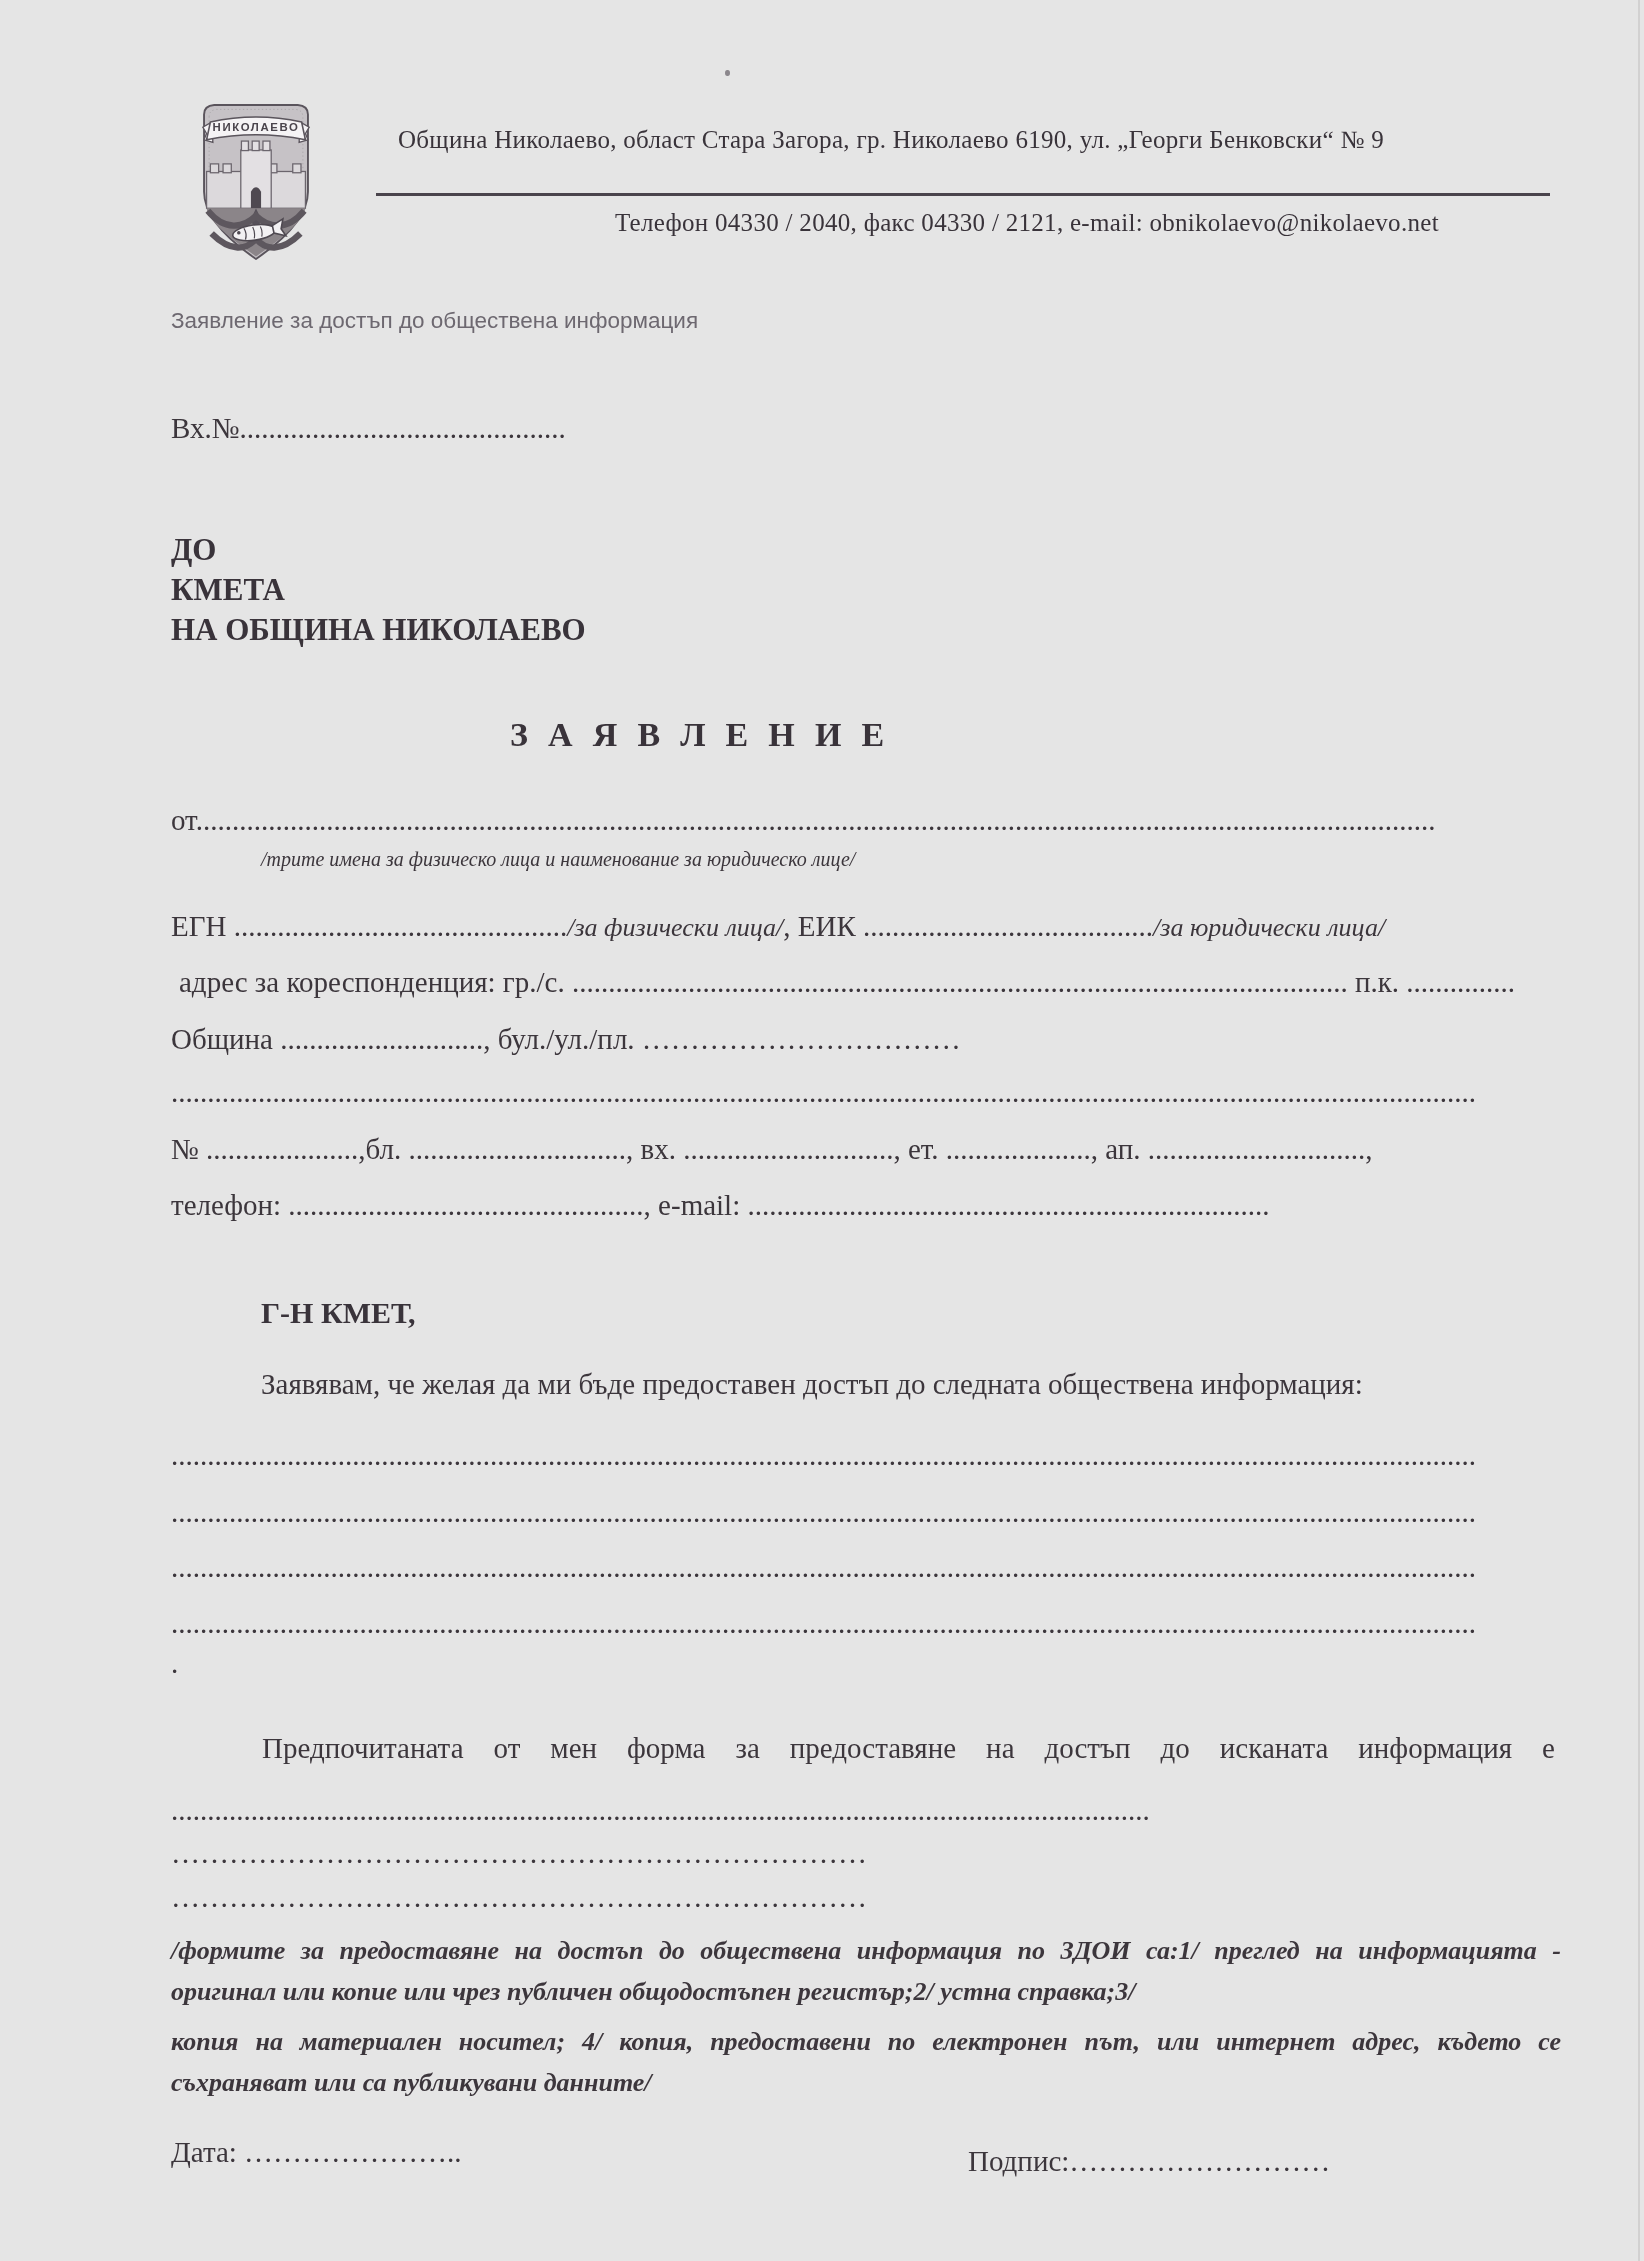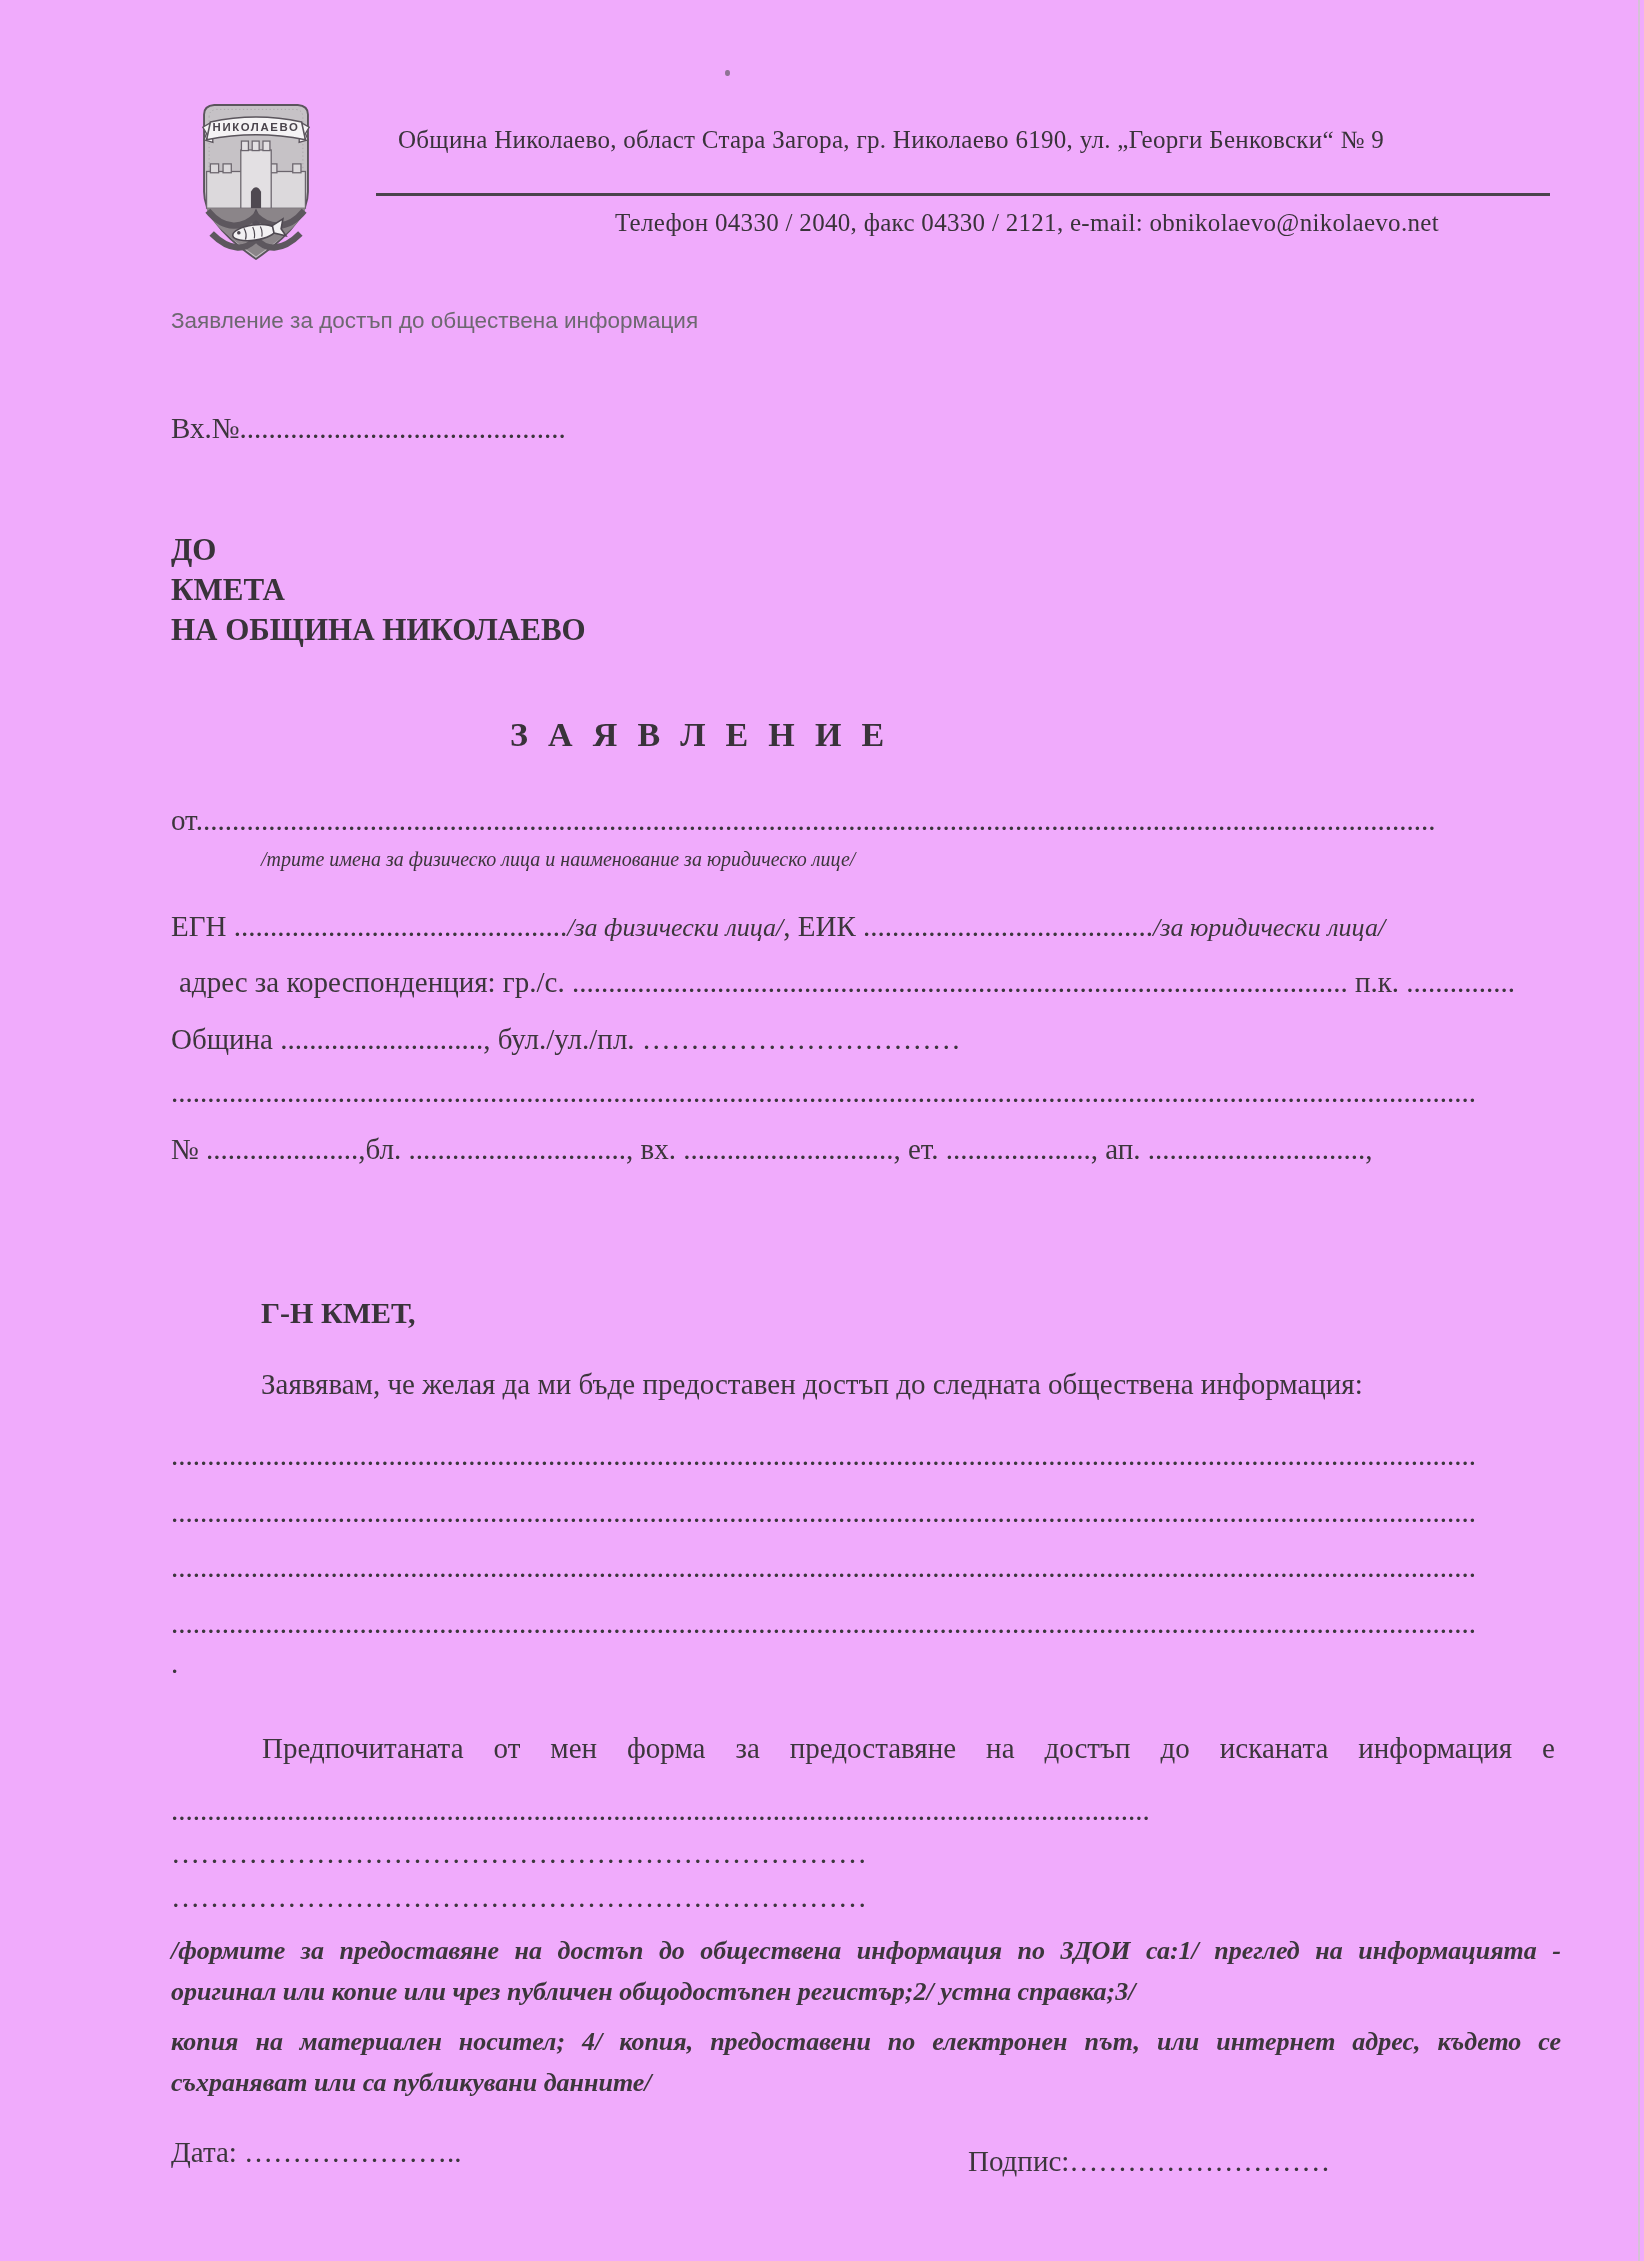--- a/index.html
+++ b/index.html
@@ -1,17 +1,17 @@
 <!DOCTYPE html>
 <html style="font-size:10.3px"><head>
 <meta charset="utf-8">
 <style>
   html,body{margin:0;padding:0;background:#ffffff;}
   .page{
-    position:relative; width:1644px; height:2261px; background:#f0abfc;
+    position:relative; width:1644px; height:2261px; background:#e5e5e5;
     overflow:hidden; font-family:"Liberation Serif", serif; color:#3c363c;
   }
   .abs{position:absolute; white-space:nowrap;}
   .ln{font-size:29px;}
   .i{font-style:italic;}
   .hdr{font-weight:normal; font-size:25px; color:#39333a; letter-spacing:0.3px;}
   .hrule{height:2.6px; background:#4a444c;}
   .gray{font-family:"Liberation Sans", sans-serif; font-size:22.5px; color:#6d6870;}
   .addressee{font-size:31px; font-weight:bold; line-height:40px; color:#39333a;}
   .title{font-size:34px; font-weight:bold; letter-spacing:5.8px; text-align:center; width:1400px; color:#39333a;}
@@ -86,20 +86,21 @@
   <div class="abs ln clip" style="left:171px; top:910px; width:1385px;"><span>ЕГН </span><span>..............................................</span><span class="i" style="font-size:26px;">/за физически лица/</span><span>, ЕИК </span><span>........................................</span><span class="i" style="font-size:26px;">/за юридически лица/</span></div>
 
   <div class="abs ln clip" style="left:171px; top:966px; width:1398px;margin-left:8px;"><span>адрес за кореспонденция: гр./с. </span><span>...........................................................................................................</span><span> п.к. </span><span>...............</span></div>
 
   <div class="abs ln clip" style="left:171px; top:1023px; width:1398px;"><span>Община </span><span>............................</span><span>, бул./ул./пл. </span><span>……………………………</span></div>
 
   <div class="abs ln clip" style="left:171px; top:1076px; width:1314px;">....................................................................................................................................................................................</div>
 
   <div class="abs ln clip" style="left:171px; top:1133px; width:1398px;"><span>№ </span><span>.....................</span><span>,бл. </span><span>..............................</span><span>, вх. </span><span>.............................</span><span>, ет. </span><span>....................</span><span>, ап. </span><span>..............................</span><span>,</span></div>
 
+  <div class="abs ln clip" style="left:171px; top:1189px; width:1398px;"><span>телефон: </span><span>.................................................</span><span>, e-mail: </span><span>........................................................................</span></div>
 
   <div class="abs salut" style="left:261px; top:1296px;">Г-Н  КМЕТ,</div>
 
   <div class="abs ln" style="left:261px; top:1368px;">Заявявам, че желая да ми бъде предоставен достъп до следната обществена информация:</div>
 
   <div class="abs ln clip" style="left:171px; top:1439px; width:1314px;">....................................................................................................................................................................................</div>
   <div class="abs ln clip" style="left:171px; top:1496px; width:1314px;">....................................................................................................................................................................................</div>
   <div class="abs ln clip" style="left:171px; top:1551px; width:1314px;">....................................................................................................................................................................................</div>
   <div class="abs ln clip" style="left:171px; top:1607px; width:1314px;">....................................................................................................................................................................................</div>
 

